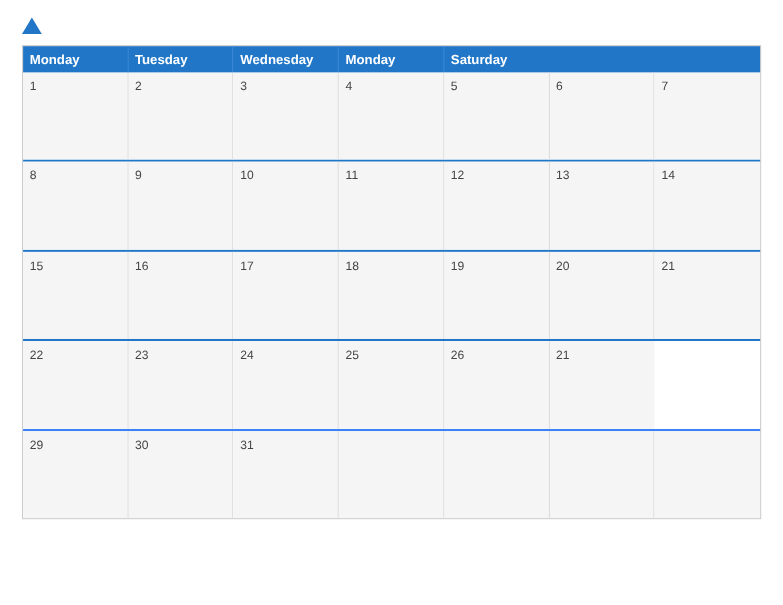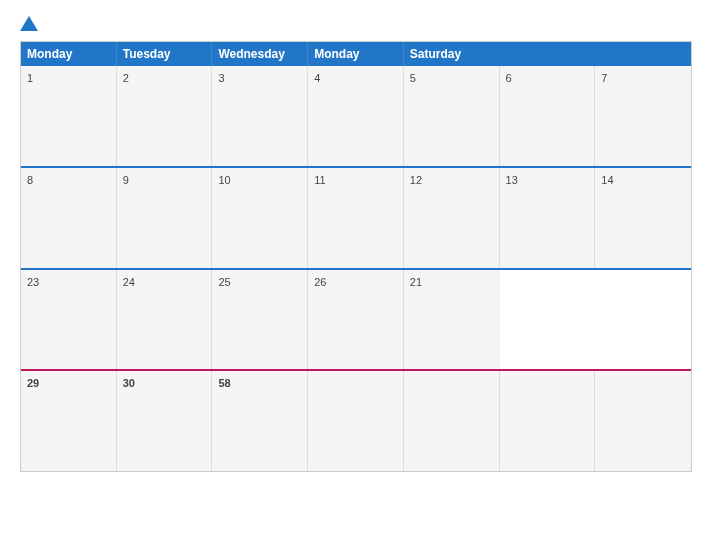--- a/index.html
+++ b/index.html
@@ -88,22 +88,21 @@
     .cal-week {
       flex: 1;
       display: grid;
       grid-template-columns: repeat(7, 1fr);
       border-top: 2px solid #2176c7;
     }
     .cal-week:first-child {
       border-top: none;
     }
     .cal-week.last-week {
-      border-top: 2px solid #be185d;
-      font-weight: bold;
+      border-top: 2px solid #3b82f6;
     }
     .cal-cell {
       padding: 5px 6px;
       font-size: 12px;
       color: #333;
       background: #f5f5f5;
       border-right: 1px solid #ddd;
       vertical-align: top;
       position: relative;
     }
@@ -156,30 +155,40 @@
         <div class="cal-week">
           <div class="cal-cell"><span class="day-num">8</span></div>
           <div class="cal-cell"><span class="day-num">9</span></div>
           <div class="cal-cell"><span class="day-num">10</span></div>
           <div class="cal-cell"><span class="day-num">11</span></div>
           <div class="cal-cell"><span class="day-num">12</span></div>
           <div class="cal-cell"><span class="day-num">13</span></div>
           <div class="cal-cell"><span class="day-num">14</span></div>
         </div>
         <div class="cal-week">
+          <div class="cal-cell"><span class="day-num">15</span></div>
+          <div class="cal-cell"><span class="day-num">16</span></div>
+          <div class="cal-cell"><span class="day-num">17</span></div>
+          <div class="cal-cell"><span class="day-num">18</span></div>
+          <div class="cal-cell"><span class="day-num">19</span></div>
+          <div class="cal-cell"><span class="day-num">20</span></div>
+          <div class="cal-cell"><span class="day-num">21</span></div>
+        </div>
+        <div class="cal-week">
+          <div class="cal-cell"><span class="day-num">22</span></div>
           <div class="cal-cell"><span class="day-num">23</span></div>
           <div class="cal-cell"><span class="day-num">24</span></div>
           <div class="cal-cell"><span class="day-num">25</span></div>
           <div class="cal-cell"><span class="day-num">26</span></div>
           <div class="cal-cell"><span class="day-num">21</span></div>
         </div>
         <div class="cal-week last-week">
           <div class="cal-cell"><span class="day-num">29</span></div>
           <div class="cal-cell"><span class="day-num">30</span></div>
-          <div class="cal-cell"><span class="day-num">58</span></div>
+          <div class="cal-cell"><span class="day-num">31</span></div>
           <div class="cal-cell empty"></div>
           <div class="cal-cell empty"></div>
           <div class="cal-cell empty"></div>
           <div class="cal-cell empty"></div>
         </div>
       </div>
   </div>
 </div>
 
 </body></html>

